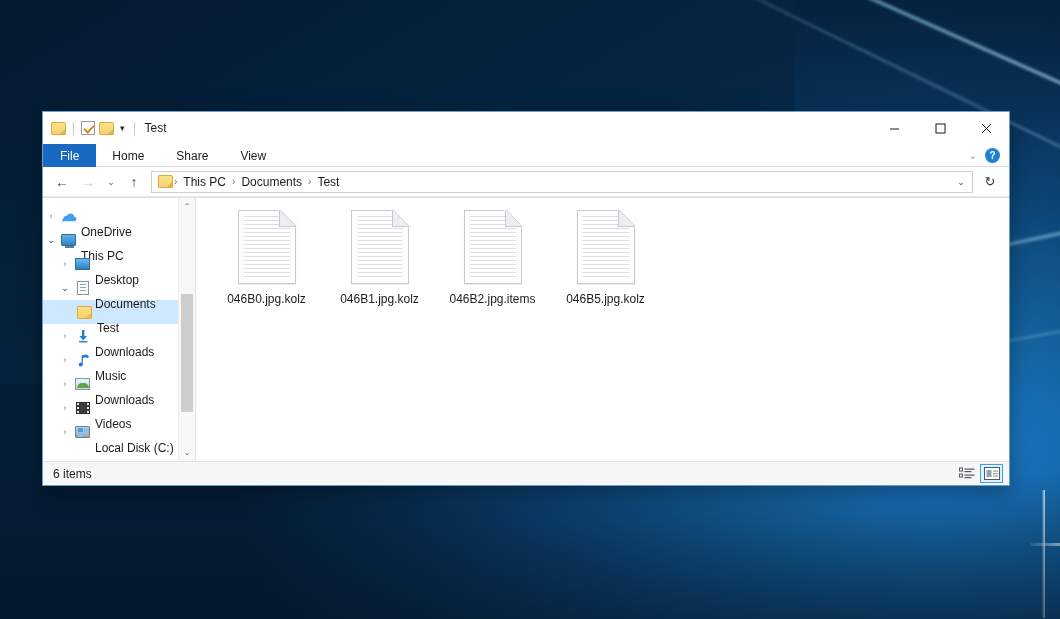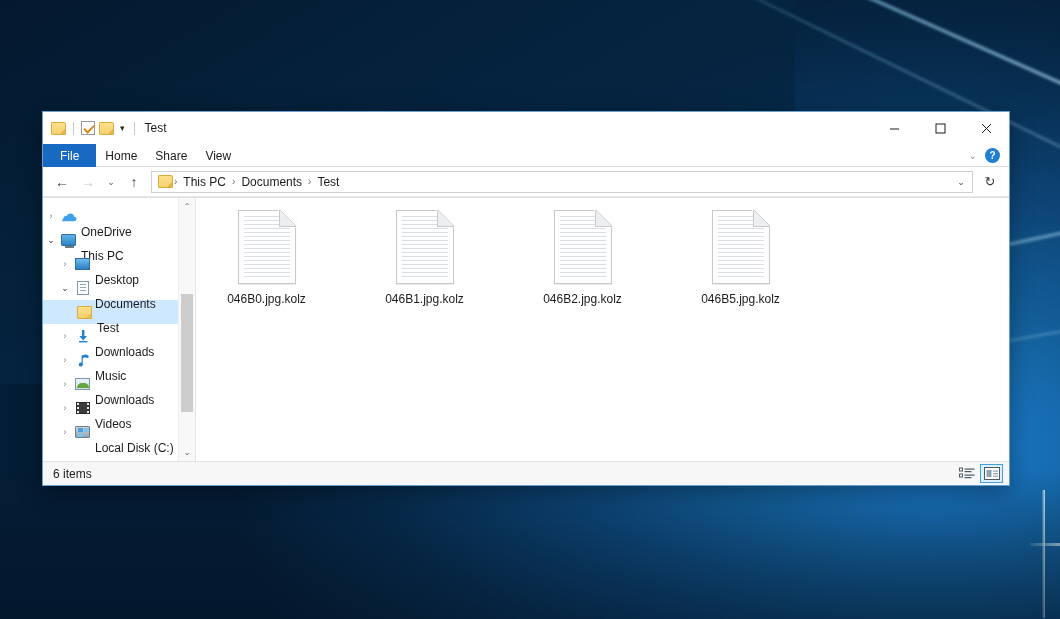--- a/index.html
+++ b/index.html
@@ -107,21 +107,21 @@
   
   .ribbon {
     height: 23px; flex: 0 0 23px;
     display: flex; align-items: stretch;
     background: #fff;
     border-bottom: 1px solid #dcdcdc;
     position: relative;
   }
   .tab {
     display: flex; align-items: center; justify-content: center;
-    padding: 0 9px; font-size: 12px; color: #1b1b1b;
+    padding: 0 16px; font-size: 12px; color: #1b1b1b;
     height: 23px;
   }
   .tab.file { background: #1769c1; color: #fff; padding: 0 17px; }
   .ribbon-right {
     margin-left: auto; display: flex; align-items: center;
     gap: 8px; padding-right: 9px;
   }
   .ribbon-chevron { color: #9a9a9a; font-size: 10px; }
   .help-ico {
     width: 15px; height: 15px; border-radius: 50%;
@@ -258,21 +258,21 @@
     background: #cdcdcd;
   }
 
   
   .content {
     flex: 1; background: #fff; position: relative;
     padding: 10px 0 0 0; overflow: hidden;
   }
   .filegrid {
     display: flex; flex-wrap: wrap;
-    padding-left: 14px; padding-top: 2px; gap: 45px;
+    padding-left: 14px; padding-top: 2px;
   }
   .fileitem {
     width: 113px; height: 108px;
     display: flex; flex-direction: column;
     align-items: center;
   }
   .fileicon {
     width: 58px; height: 74px;
     position: relative;
     background: #fefefe;
@@ -519,21 +519,21 @@
             </div>
             <div class="filename">046B1.jpg.kolz</div>
           </div>
 
           <div class="fileitem">
             <div class="fileicon">
               <div class="lines"></div>
               <div class="foldmask"></div>
               <div class="fold"></div>
             </div>
-            <div class="filename">046B2.jpg.kolz</div>
+            <div class="filename">046B2.jpg.items</div>
           </div>
 
 
 
           <div class="fileitem">
             <div class="fileicon">
               <div class="lines"></div>
               <div class="foldmask"></div>
               <div class="fold"></div>
             </div>

